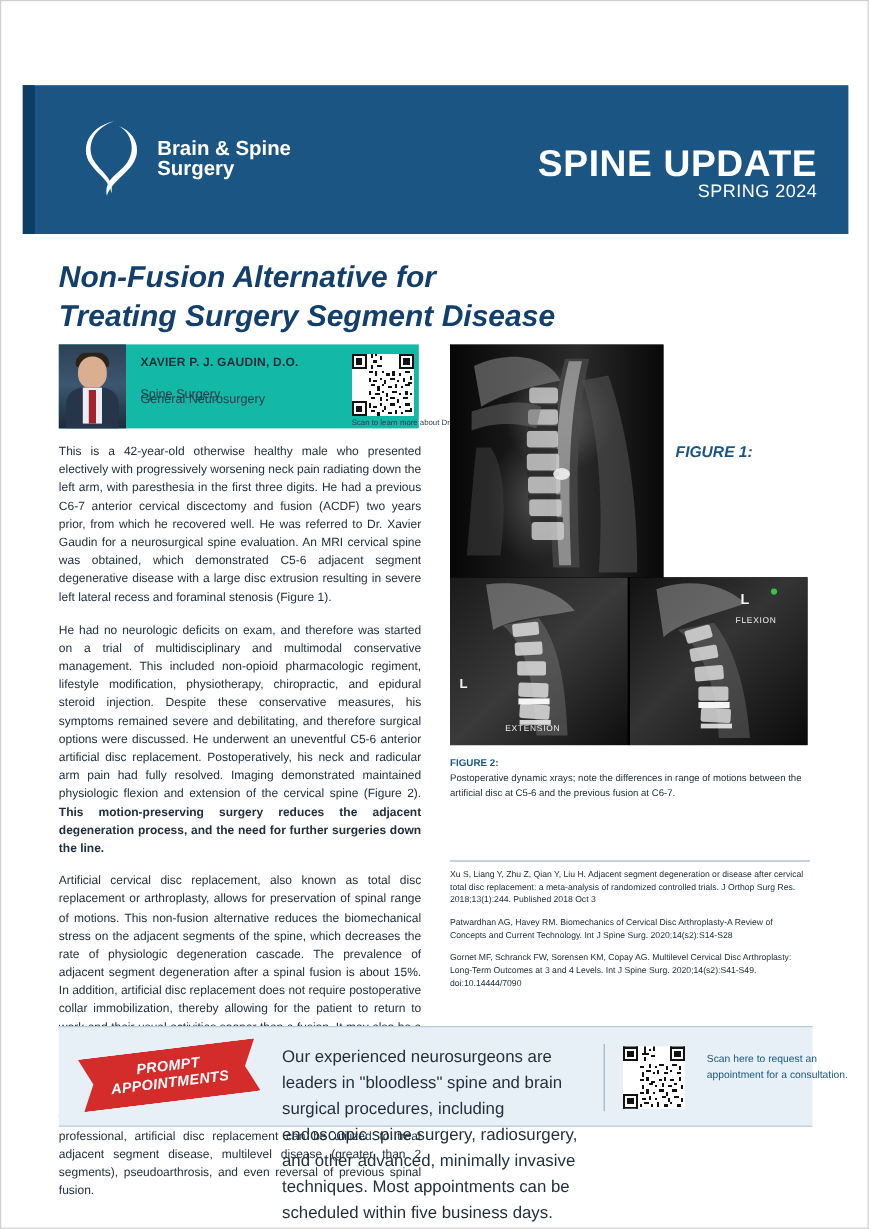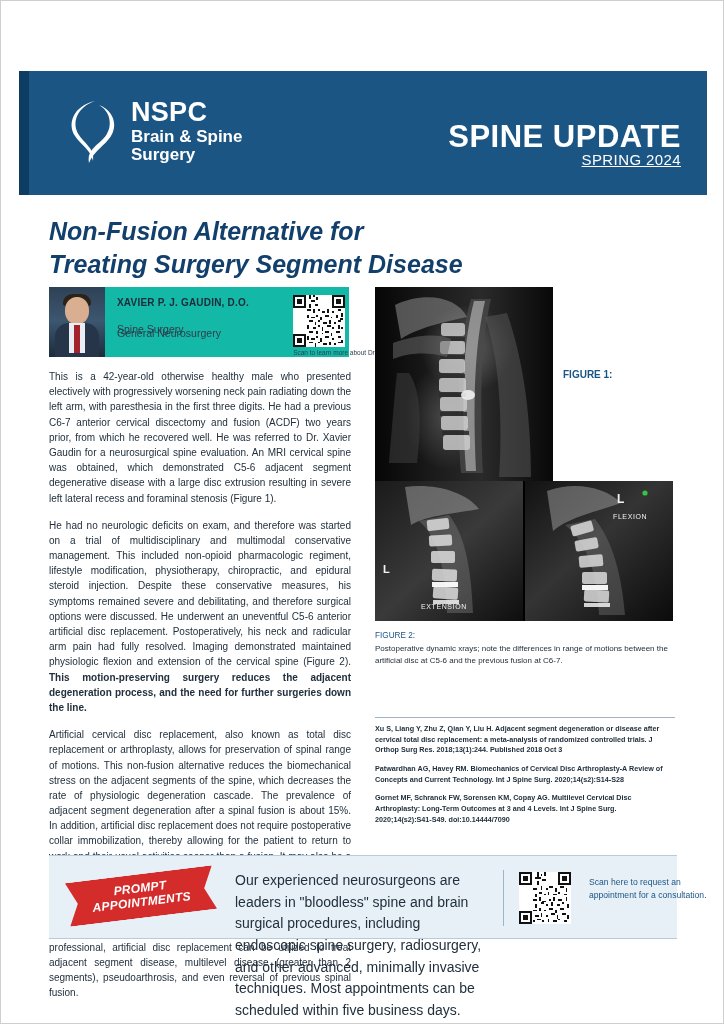--- a/index.html
+++ b/index.html
@@ -70,21 +70,20 @@
     font-weight: bold;
     letter-spacing: 0.5px;
     text-align: center;
   }
   .spring {
     position: absolute;
     right: 26px; top: 80px;
     color: #ffffff;
     font-size: 15px;
     letter-spacing: 0.4px;
-    text-decoration: underline;
   }
 
   
   .title {
     position: absolute;
     left: 48px; top: 214px;
     width: 560px;
     color: #123f6b;
     font-size: 25px;
     font-weight: bold;
@@ -208,38 +207,39 @@
   .xr-pane { position: relative; flex: 1; height: 100%; overflow: hidden; }
   .xr-sep { width: 2px; background: #000; }
 
   .fig1-cap {
     position: absolute;
     left: 562px; top: 368px;
     width: 112px;
   }
   .fig1-cap .lbl {
     color: #1b5584;
-    font-size: 10px;
+    font-size: 13px;
     font-weight: bold;
     margin-bottom: 3px;
+    font-style: italic;
   }
   .fig1-cap .txt {
     color: #22303d;
     font-size: 8px;
     line-height: 1.45;
   }
   .fig2-cap {
     position: absolute;
     left: 374px; top: 630px;
     width: 300px;
   }
   .fig2-cap .lbl {
     color: #1b5584;
     font-size: 8.2px;
-    font-weight: normal;
+    font-weight: bold;
     margin-bottom: 3px;
   }
   .fig2-cap .txt {
     color: #22303d;
     font-size: 8px;
     line-height: 1.45;
   }
 
   
   .refs {
@@ -256,21 +256,20 @@
     color: #1b5584;
     font-size: 8.6px;
     font-weight: bold;
     margin-bottom: 7px;
   }
   .ref-item {
     font-size: 7.2px;
     line-height: 1.48;
     color: #22303d;
     margin-bottom: 8px;
-    font-weight: bold;
   }
 
   
   .promo {
     position: absolute;
     left: 48px; top: 854px;
     width: 628px; height: 84px;
     background: #e7f0f7;
     border-top: 1px solid #b6cbdc;
     border-bottom: 1px solid #b6cbdc;
@@ -332,21 +331,20 @@
     <div class="header-accent"></div>
 
     <div class="logo-wrap">
       <div class="logo-mark">
         <svg width="52" height="68" viewBox="0 0 52 68">
           <path d="M30 4 C12 10, 6 26, 14 38 C20 47, 30 52, 28 64 C26 53, 16 48, 10 39 C2 27, 8 9, 30 4 Z" fill="#ffffff"></path>
           <path d="M34 8 C48 16, 48 34, 36 44 C28 51, 22 56, 24 66 C28 56, 36 51, 43 43 C54 31, 50 14, 34 8 Z" fill="#ffffff"></path>
         </svg>
       </div>
       <div class="logo-text">
-        <div class="nspc">NSPC</div>
         <div class="sub1">Brain &amp; Spine</div>
         <div class="sub2">Surgery</div>
       </div>
     </div>
 
     <div class="spine-update">SPINE UPDATE</div>
     <div class="spring">SPRING 2024</div>
   </div>
 
   <div class="title">

